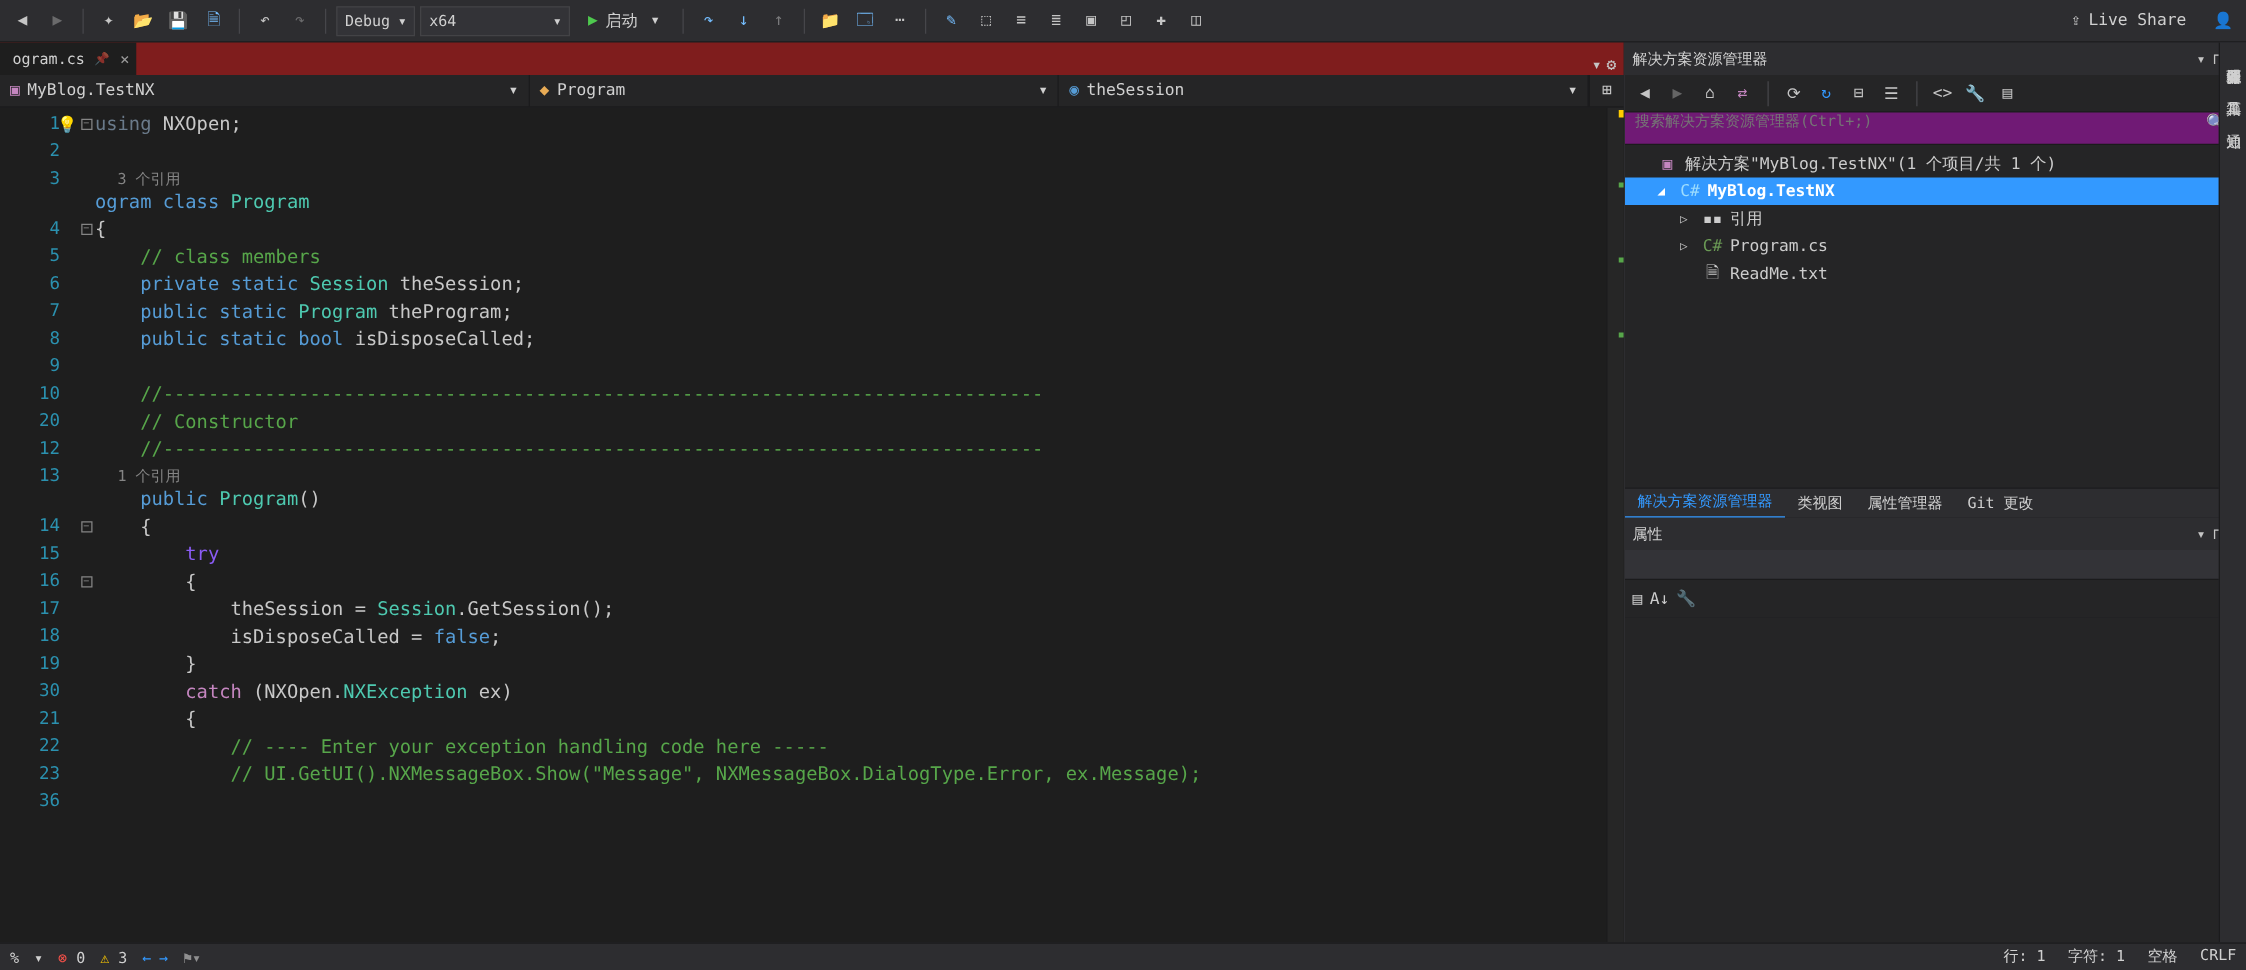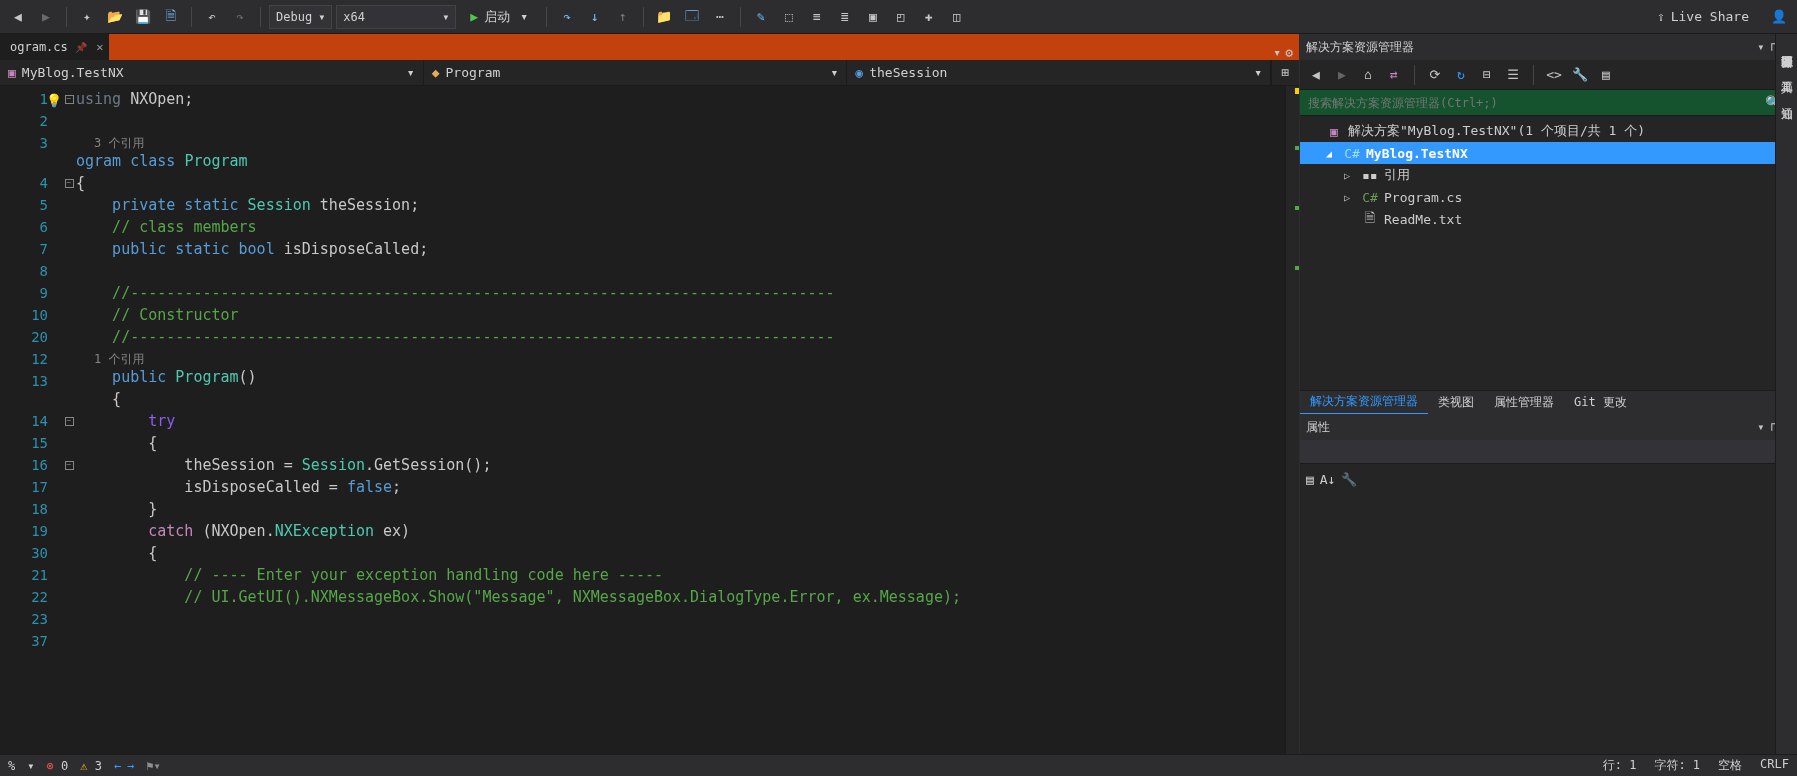--- a/index.html
+++ b/index.html
@@ -7,21 +7,21 @@
 .toolbar { height:34px; background:#2d2d30; display:flex; align-items:center; padding:0 6px; border-bottom:1px solid #1b1b1c; gap:4px; }
 .tbtn { width:24px; height:24px; display:flex; align-items:center; justify-content:center; color:#c5c5c5; }
 .sep { width:1px; height:20px; background:#46464a; margin:0 4px; }
 .combo { background:#333337; border:1px solid #434346; height:24px; display:flex; align-items:center; padding:0 6px; gap:6px; color:#d0d0d0; font-size:12px; }
 .startbtn { display:flex; align-items:center; gap:6px; padding:0 10px; height:24px; color:#d0d0d0; }
 .startbtn .play { color:#4ec94e; }
 .liveshare { margin-left:auto; display:flex; align-items:center; gap:6px; color:#d0d0d0; margin-right:14px; }
 
 .main { position:absolute; top:34px; left:0; right:0; bottom:22px; display:flex; }
 .editor-area { flex:1; display:flex; flex-direction:column; background:#1e1e1e; min-width:0; }
-.tabbar { height:26px; background:#c2410c; display:flex; align-items:flex-end; }
+.tabbar { height:26px; background:#7f1d1d; display:flex; align-items:flex-end; }
 .tab { height:26px; background:#1e1e1e; display:flex; align-items:center; padding:0 6px 0 10px; gap:8px; font-size:12px; color:#d0d0d0; }
 .tab .close { opacity:.7; }
 .tab .pin { opacity:.5; font-size:10px; }
 .tab-tools { margin-left:auto; display:flex; gap:4px; padding-right:6px; color:#c5c5c5; }
 
 .navbar { height:26px; background:#252526; display:flex; border-bottom:1px solid #1b1b1c; }
 .navcell { flex:1; display:flex; align-items:center; padding:0 8px; gap:6px; border-right:1px solid #1b1b1c; font-size:13px; color:#d0d0d0; }
 .navcell:last-child { border-right:none; }
 .navicon-prj { color:#c586c0; }
 .navicon-cls { color:#e8ab55; }
@@ -46,21 +46,21 @@
 .minimap { width:14px; background:#262626; border-left:1px solid #1b1b1c; position:relative; }
 .minimap .mark { position:absolute; right:0; width:4px; background:#569cd6; }
 .minimap .mark.g { background:#57a64a; }
 .minimap .mark.y { background:#ffcc00; }
 
 .right-panels { width:498px; display:flex; flex-direction:column; border-left:1px solid #2d2d30; }
 .panel-hdr { height:26px; background:#2d2d30; display:flex; align-items:center; padding:0 6px; font-size:12px; color:#d0d0d0; }
 .panel-hdr .controls { margin-left:auto; display:flex; gap:6px; color:#c5c5c5; }
 .se-toolbar { height:30px; background:#252526; display:flex; align-items:center; padding:0 6px; gap:6px; border-bottom:1px solid #1b1b1c; }
 .se-toolbar .ico { width:20px; height:20px; display:flex; align-items:center; justify-content:center; color:#c5c5c5; }
-.se-search { height:26px; background:#14532d; display:flex; align-items:center; border-bottom:1px solid #1b1b1c; }
+.se-search { height:26px; background:#701a75; display:flex; align-items:flex-start; border-bottom:1px solid #1b1b1c; }
 .se-search input { flex:1; background:transparent; border:none; outline:none; color:#d0d0d0; padding:0 8px; font-size:12px; }
 .se-tree { flex:1; background:#252526; padding:4px 0; overflow:auto; }
 .tree-row { display:flex; align-items:center; height:22px; padding-left:8px; gap:6px; font-size:13px; }
 .tree-row .exp { width:12px; color:#c5c5c5; font-size:10px; }
 .tree-row .ticon { width:16px; text-align:center; }
 .tree-row.sel { background:#3399ff; color:#fff; }
 .tree-row.sel .exp { color:#fff; }
 .tree-row .bold { font-weight:600; }
 .ind1 { padding-left:26px; }
 .ind2 { padding-left:44px; }
@@ -185,21 +185,21 @@
         <div>14</div>
           <div>15</div>
           <div>16</div>
           <div>17</div>
           <div>18</div>
           <div>19</div>
           <div>30</div>
           <div>21</div>
           <div>22</div>
           <div>23</div>
-          <div>37</div>
+          <div>36</div>
       </div>
       <div class="fold-col">
         <div>
             <span class="foldbox">−</span>
           </div>
         <div></div>
           <div></div>
         <div style="height:18px"></div>
         <div>
             <span class="foldbox">−</span>
@@ -229,22 +229,23 @@
           <div></div>
           <div></div>
           <div></div>
       </div>
       <div class="code">
         <div class="line"><span class="kw-dim">using</span><span class="txt"> NXOpen;</span></div>
         <div class="line"></div>
         <div class="line codelens" style="height:18px">3 个引用</div>
         <div class="line"><span class="kw">ogram class </span><span class="type">Program</span></div>
         <div class="line"><span class="txt">{</span></div>
+        <div class="line"><span class="com">    // class members</span></div>
         <div class="line"><span class="kw">    private static </span><span class="type">Session</span><span class="txt"> theSession;</span></div>
-        <div class="line"><span class="com">    // class members</span></div>
+        <div class="line"><span class="kw">    public static </span><span class="type">Program</span><span class="txt"> theProgram;</span></div>
         <div class="line"><span class="kw">    public static </span><span class="kw">bool</span><span class="txt"> isDisposeCalled;</span></div>
         <div class="line"></div>
         <div class="line"><span class="com">    //------------------------------------------------------------------------------</span></div>
         <div class="line"><span class="com">    // Constructor</span></div>
         <div class="line"><span class="com">    //------------------------------------------------------------------------------</span></div>
         <div class="line codelens" style="height:18px">1 个引用</div>
         <div class="line"><span class="kw">    public </span><span class="type">Program</span><span class="txt">()</span></div>
         <div class="line"><span class="txt">    {</span></div>
         <div class="line"><span style="color:#8b5cf6">        try</span></div>
         <div class="line"><span class="txt">        {</span></div>

